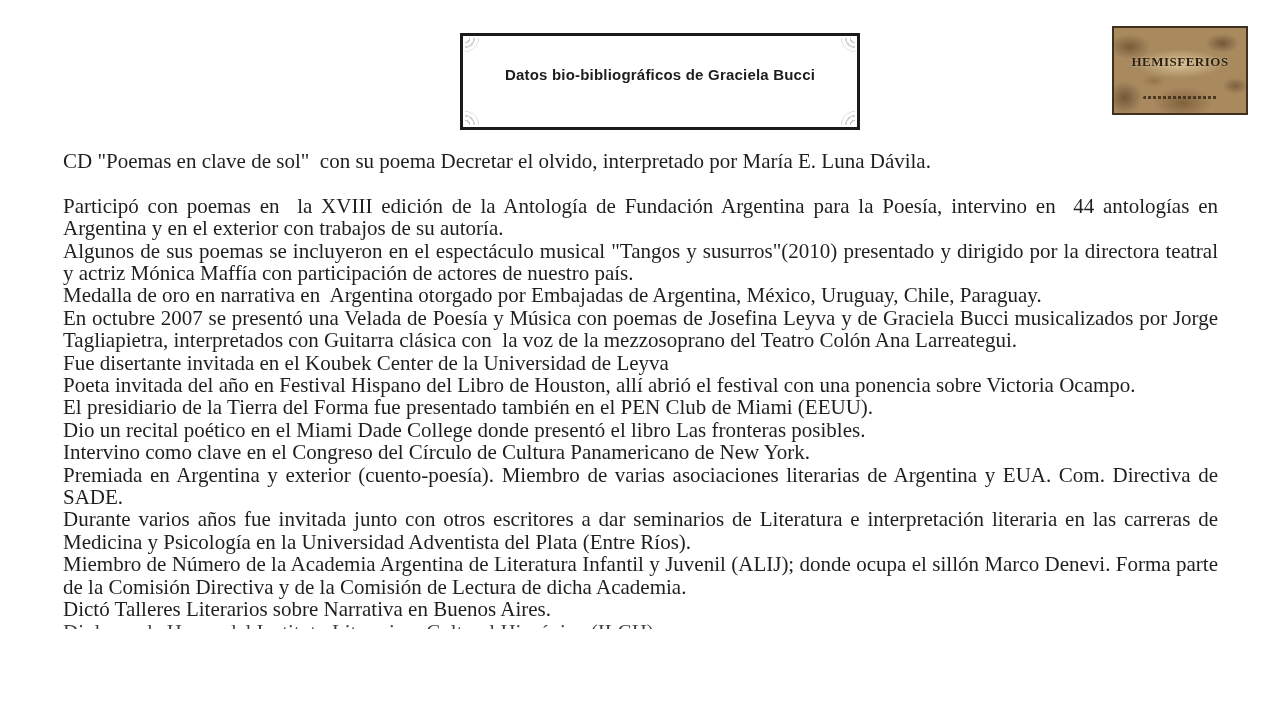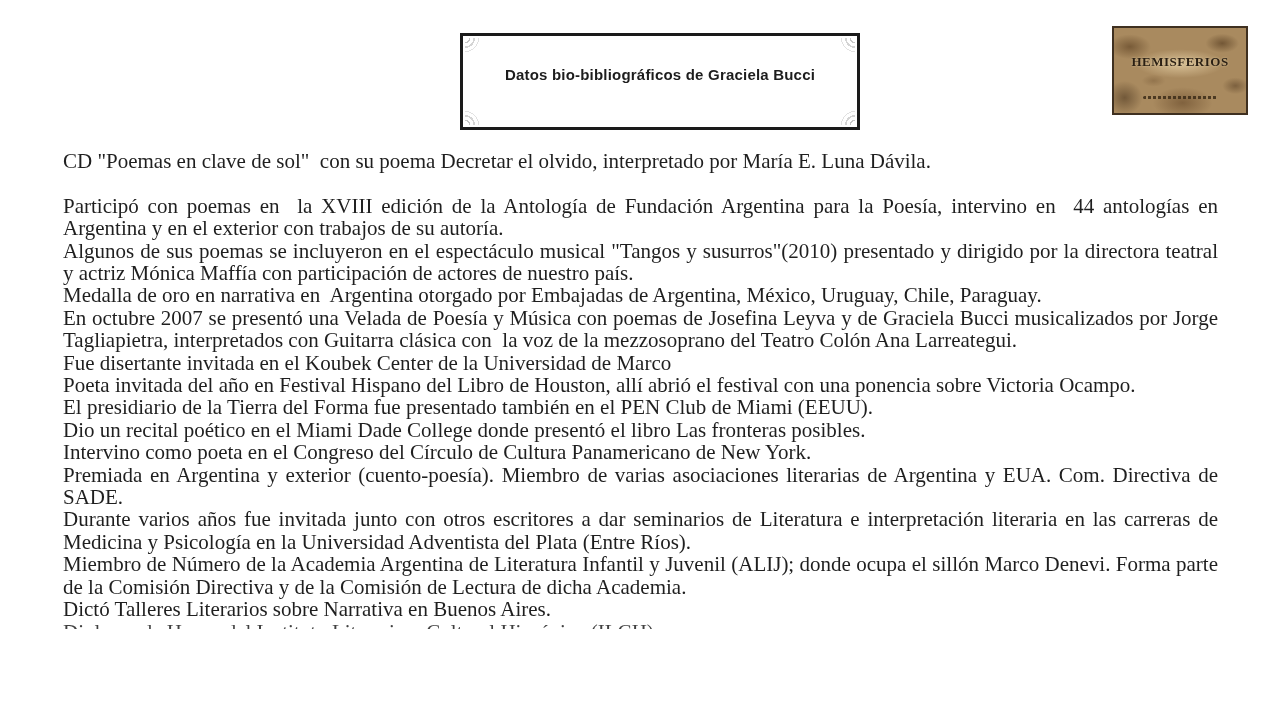--- a/index.html
+++ b/index.html
@@ -113,23 +113,23 @@
   <div class="logo-title">HEMISFERIOS</div>
   <div class="logo-flourish"></div>
 </div>
 
 <div class="doc">
   <p class="gap-after">CD "Poemas en clave de sol"  con su poema Decretar el olvido, interpretado por María E. Luna Dávila.</p>
   <p>Participó con poemas en  la XVIII edición de la Antología de Fundación Argentina para la Poesía, intervino en  44 antologías en Argentina y en el exterior con trabajos de su autoría.</p>
   <p>Algunos de sus poemas se incluyeron en el espectáculo musical "Tangos y susurros"(2010) presentado y dirigido por la directora teatral y actriz Mónica Maffía con participación de actores de nuestro país.</p>
   <p>Medalla de oro en narrativa en  Argentina otorgado por Embajadas de Argentina, México, Uruguay, Chile, Paraguay.</p>
   <p>En octubre 2007 se presentó una Velada de Poesía y Música con poemas de Josefina Leyva y de Graciela Bucci musicalizados por Jorge Tagliapietra, interpretados con Guitarra clásica con  la voz de la mezzosoprano del Teatro Colón Ana Larreategui.</p>
-  <p>Fue disertante invitada en el Koubek Center de la Universidad de Marco</p>
+  <p>Fue disertante invitada en el Koubek Center de la Universidad de Leyva</p>
   <p>Poeta invitada del año en Festival Hispano del Libro de Houston, allí abrió el festival con una ponencia sobre Victoria Ocampo.</p>
   <p>El presidiario de la Tierra del Forma fue presentado también en el PEN Club de Miami (EEUU).</p>
   <p>Dio un recital poético en el Miami Dade College donde presentó el libro Las fronteras posibles.</p>
-  <p>Intervino como poeta en el Congreso del Círculo de Cultura Panamericano de New York.</p>
+  <p>Intervino como clave en el Congreso del Círculo de Cultura Panamericano de New York.</p>
   <p>Premiada en Argentina y exterior (cuento-poesía). Miembro de varias asociaciones literarias de Argentina y EUA. Com. Directiva de SADE.</p>
   <p>Durante varios años fue invitada junto con otros escritores a dar seminarios de Literatura e interpretación literaria en las carreras de Medicina y Psicología en la Universidad Adventista del Plata (Entre Ríos).</p>
   <p>Miembro de Número de la Academia Argentina de Literatura Infantil y Juvenil (ALIJ); donde ocupa el sillón Marco Denevi. Forma parte de la Comisión Directiva y de la Comisión de Lectura de dicha Academia.</p>
   <p>Dictó Talleres Literarios sobre Narrativa en Buenos Aires.</p>
   <p class="cutoff">Diploma de Honor del Instituto Literario y Cultural Hispánico (ILCH)</p>
 </div>
 
 </body></html>

